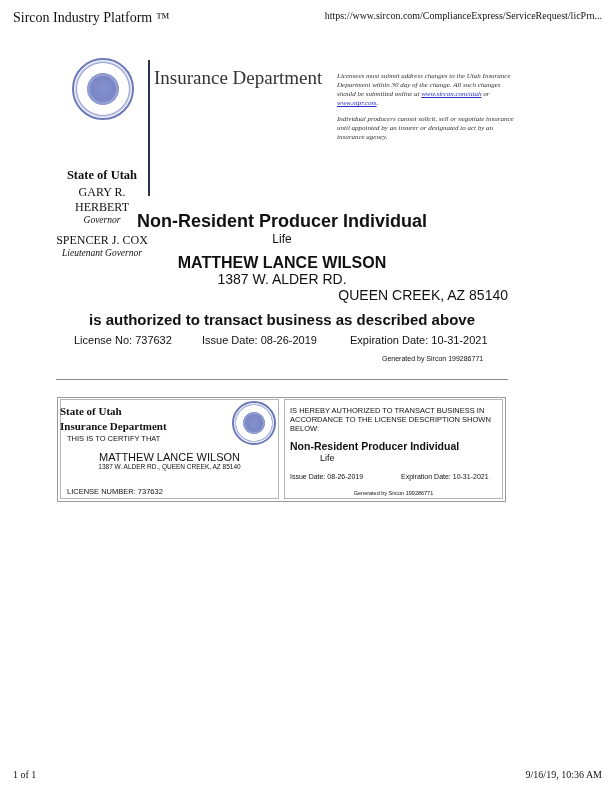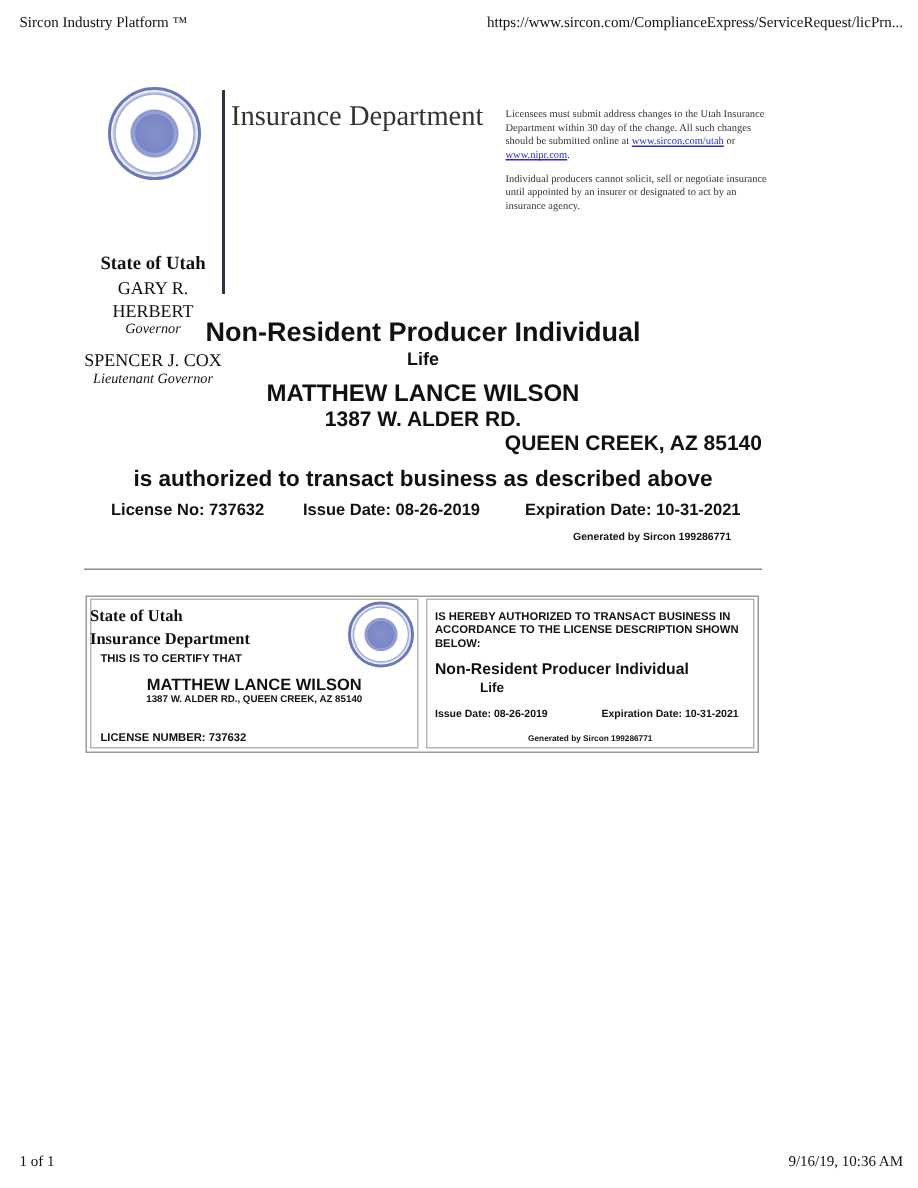--- a/index.html
+++ b/index.html
@@ -1,36 +1,36 @@
 <!DOCTYPE html>
 <html><head>
 <meta charset="utf-8">
 <style>
   html, body { margin:0; padding:0; background:#fff; }
   body { width:612px; height:792px; position:relative; overflow:hidden; color:#111; }
   .serif { font-family:"Liberation Serif", "DejaVu Serif", serif; }
-  .sans { font-family:"Liberation Sans", "DejaVu Sans", sans-serif;font-weight:bold; }
+  .sans { font-family:"Liberation Sans", "DejaVu Sans", sans-serif; }
   .abs { position:absolute; }
 
-  .hdr-left { left:13px; top:10px; font-size:10px; }
+  .hdr-left { left:13px; top:10px; font-size:14px; }
   .hdr-right { right:10px; top:10px; font-size:10px; }
   .ftr-left { left:13px; top:769px; font-size:10px; }
   .ftr-right { right:10px; top:769px; font-size:10px; }
 
   .seal { border-radius:50%; border:2px solid #6a78b8; background:radial-gradient(circle,#c9d0ef 0%,#8e9ad0 38%,#fff 40%,#fff 62%,#9aa5d6 64%,#fff 70%); box-sizing:border-box; }
   .seal-inner { position:absolute; left:28%; top:28%; width:44%; height:44%; border-radius:50%; background:#6f7cc0; opacity:.75; }
 
   .letter-left { left:56px; top:168px; width:92px; text-align:center; }
   .state { font-weight:bold; font-size:12.5px; }
   .gov-name { font-size:12px; margin-top:2px; }
   .gov-title { font-size:9.5px; font-style:italic; }
   .vline { left:148px; top:60px; width:2px; height:136px; background:#2b3350; }
   .dept-title { left:154px; top:67px; font-size:19px; color:#333; }
   .notice { left:337px; top:72px; width:182px; font-size:7px; line-height:9px; color:#333; }
-  .notice p { margin:0 0 7px 0; }
+  .notice p { margin:0 0 7px 0;font-style:italic; }
   .link { color:#2a2ad0; text-decoration:underline; }
 
   .center { left:56px; width:452px; text-align:center; }
   .lic-type { top:211px; font-size:18px; font-weight:bold; }
   .lob { top:232px; font-size:12px; }
   .name { top:254px; font-size:16px; font-weight:bold; }
   .addr1 { top:271px; font-size:14px; }
   .addr2 { top:287px; font-size:14px;text-align:right; }
   .authorized { top:311px; font-size:15px; font-weight:bold; }
   .lic-row { left:74px; top:334px; font-size:11px; width:440px; }

